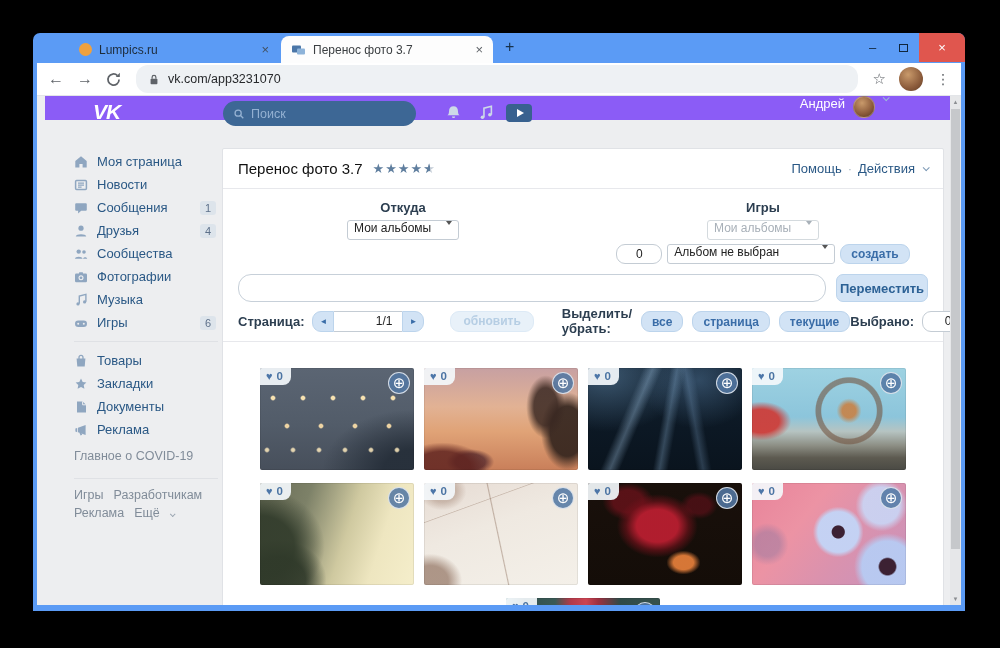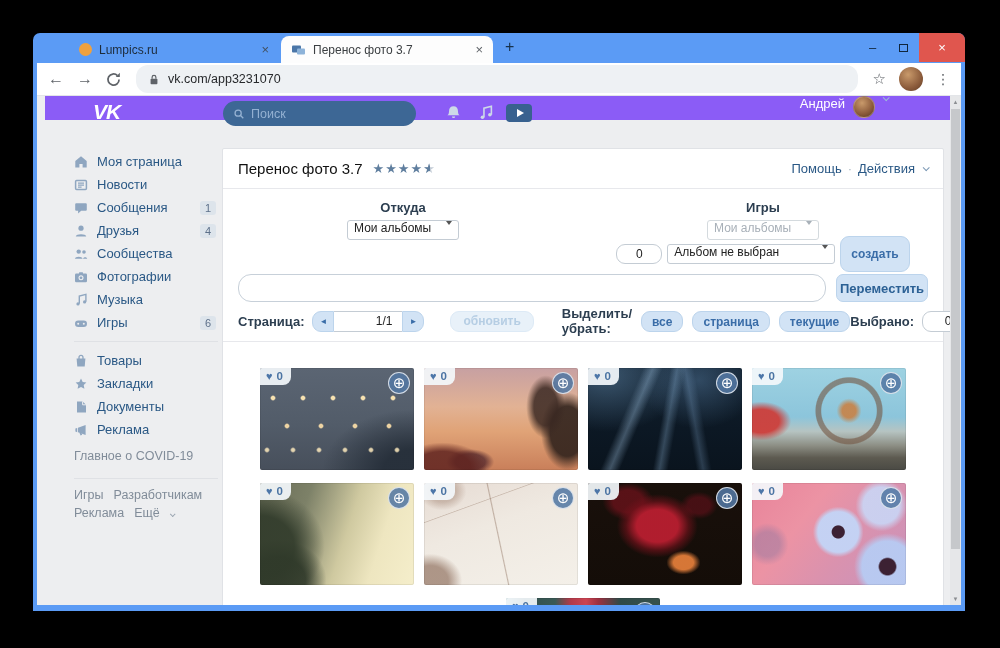--- a/index.html
+++ b/index.html
@@ -106,21 +106,21 @@
             display:flex; align-items:flex-start; gap:6px; padding:0 6px; font-size:12px; color:#222; }
   .select .txt { flex:1; white-space:nowrap; overflow:hidden; }
   .sel-caret { width:0; height:0; border-left:3.5px solid transparent; border-right:3.5px solid transparent;
                border-top:4.5px solid #555; flex:0 0 auto; }
   .select.disabled { color:#a8b0b8; border-color:#d4dade; }
   .select.disabled .sel-caret { border-top-color:#a8b0b8; }
   .num-input { height:20px; border:1px solid #c4ccd4; border-radius:9px; text-align:center;
                font-size:12px; color:#222; background:#fff; outline:none;
                font-family:"Liberation Sans",sans-serif; }
   .btn-blue { background:#d2e3f5; color:#3a6da8; border:1px solid #bcd4ec; border-radius:9px;
-              font-size:12px; font-weight:bold; padding:2px 10px; height:36px; line-height:15px; }
+              font-size:12px; font-weight:bold; padding:2px 10px; height:20px; line-height:15px; }
   .move-row { display:flex; gap:10px; margin:10px 15px 0; }
   .move-input { flex:1; height:28px; border:1px solid #c7d0d9; border-radius:13px; padding:0 12px;
                 font-size:13px; outline:none; background:#fff; font-family:"Liberation Sans",sans-serif; }
   .move-btn { width:92px; height:28px; background:#d2e3f5; border:1px solid #bcd4ec; border-radius:7px;
               color:#2c6195; font-size:13px; font-weight:bold; }
 
   .pager-row { display:flex; align-items:center; margin:8px 15px 0; height:22px; font-size:13px; }
   .bold-lbl { font-weight:bold; color:#2c3e50; }
   .pager-group { display:flex; align-items:center; margin-left:8px; }
   .pg-btn { width:22px; height:21px; background:#d2e3f5; border:1px solid #bcd4ec; color:#3a6da8;

